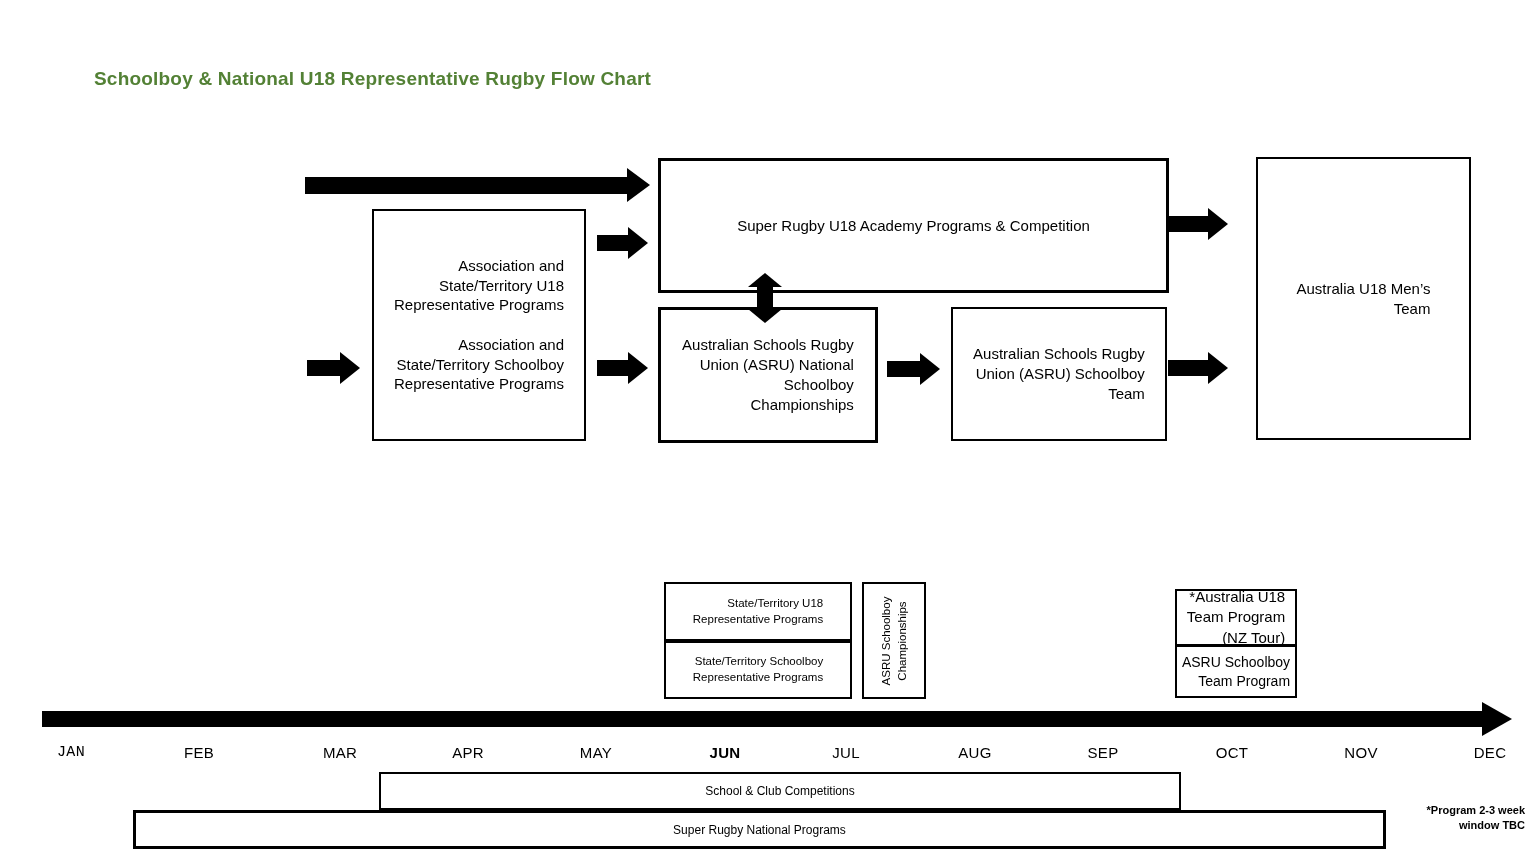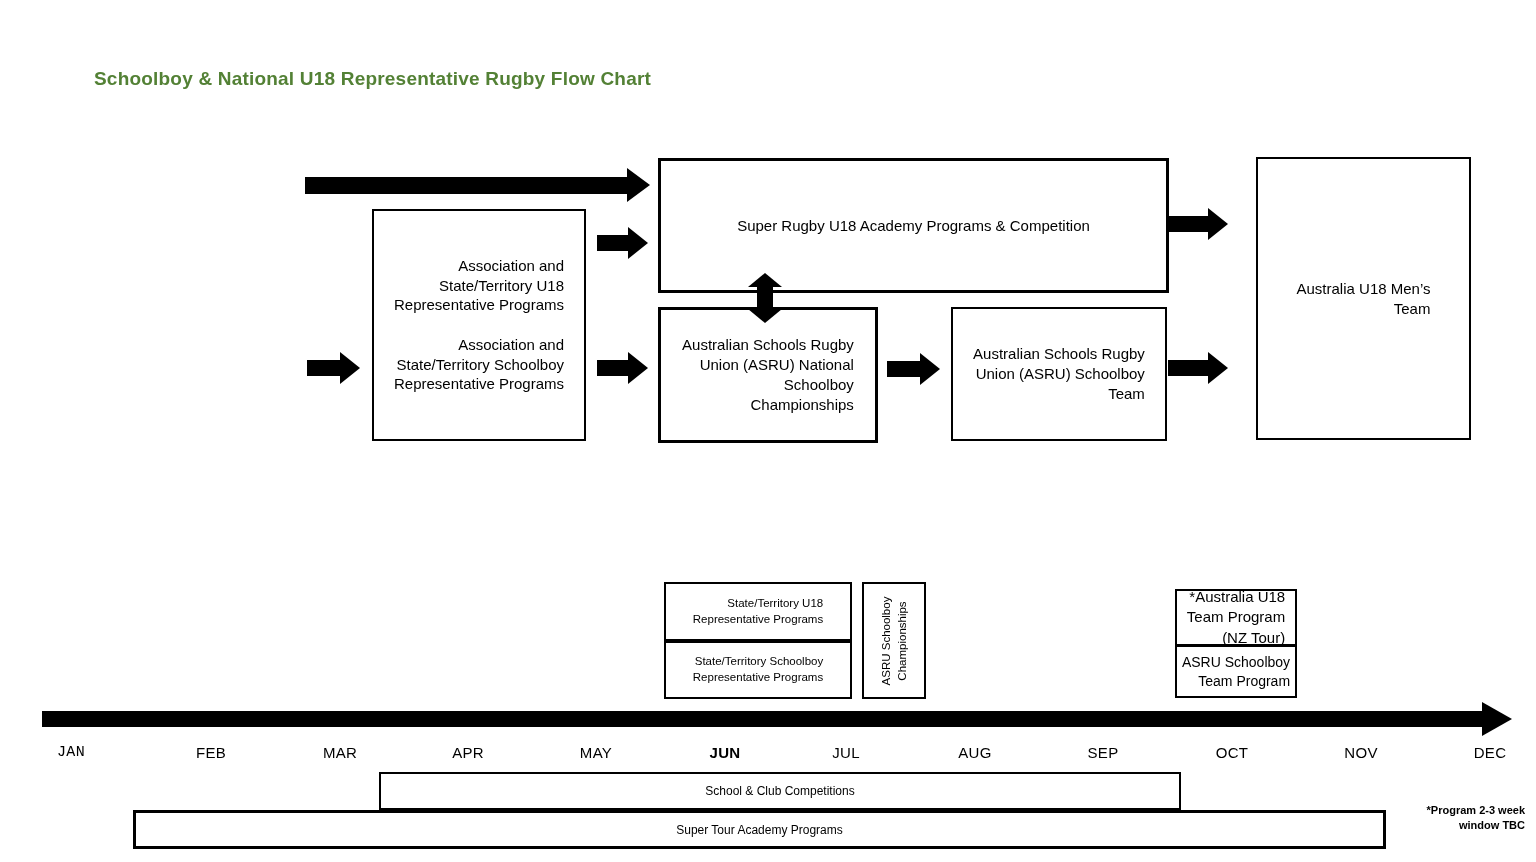--- a/index.html
+++ b/index.html
@@ -155,36 +155,36 @@
     <span class="ml">ASRU Schoolboy
 Team Program</span>
   </div>
 
   <div class="arrow huge" style="left:42px;top:702px;width:1470px;height:34px;">
     <div class="shaft"></div>
     <div class="head"></div>
   </div>
 
   <span class="month" style="left:36px;font-family:Liberation Mono, monospace;">JAN</span>
-  <span class="month" style="left:176px;">FEB</span>
+  <span class="month" style="left:164px;">FEB</span>
   <span class="month" style="left:305px;">MAR</span>
   <span class="month" style="left:433px;">APR</span>
   <span class="month" style="left:561px;">MAY</span>
   <span class="month" style="left:690px;font-weight:bold;">JUN</span>
   <span class="month" style="left:811px;">JUL</span>
   <span class="month" style="left:940px;">AUG</span>
   <span class="month" style="left:1068px;">SEP</span>
   <span class="month" style="left:1197px;">OCT</span>
   <span class="month" style="left:1326px;">NOV</span>
   <span class="month" style="left:1455px;">DEC</span>
 
   <div class="bar" style="left:379px;top:772px;width:798px;height:34px;">
     <span>School &amp; Club Competitions</span>
   </div>
 
   <div class="bar thick" style="left:133px;top:810px;width:1247px;height:33px;">
-    <span>Super Tour Academy Programs</span>
+    <span>Super Rugby National Programs</span>
   </div>
 
   <div class="footnote ml" style="left:1405px;top:803px;width:120px;">*Program 2-3 week
 window TBC</div>
 
 </div>
 
 </body></html>

